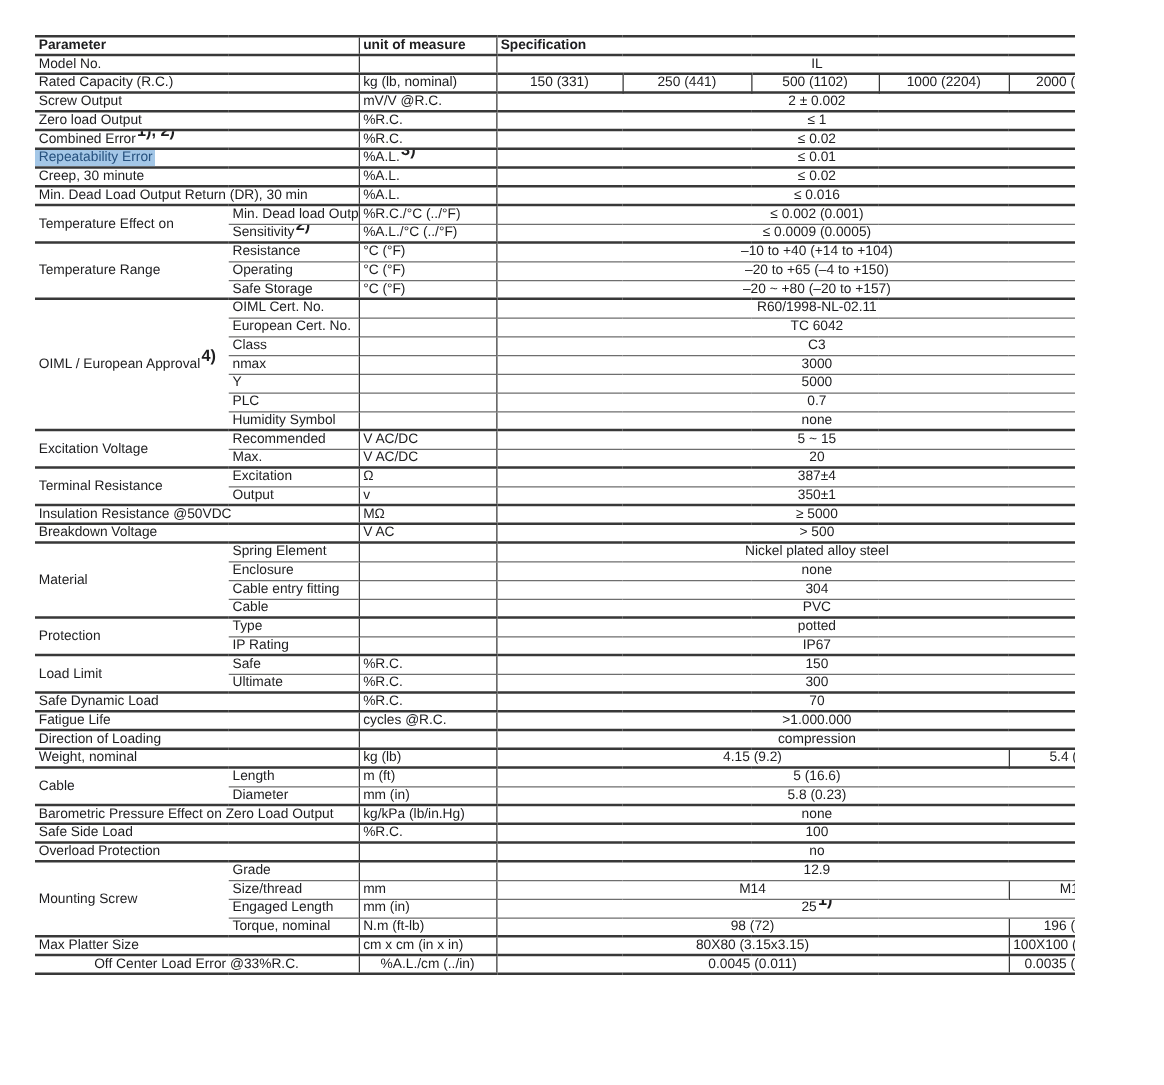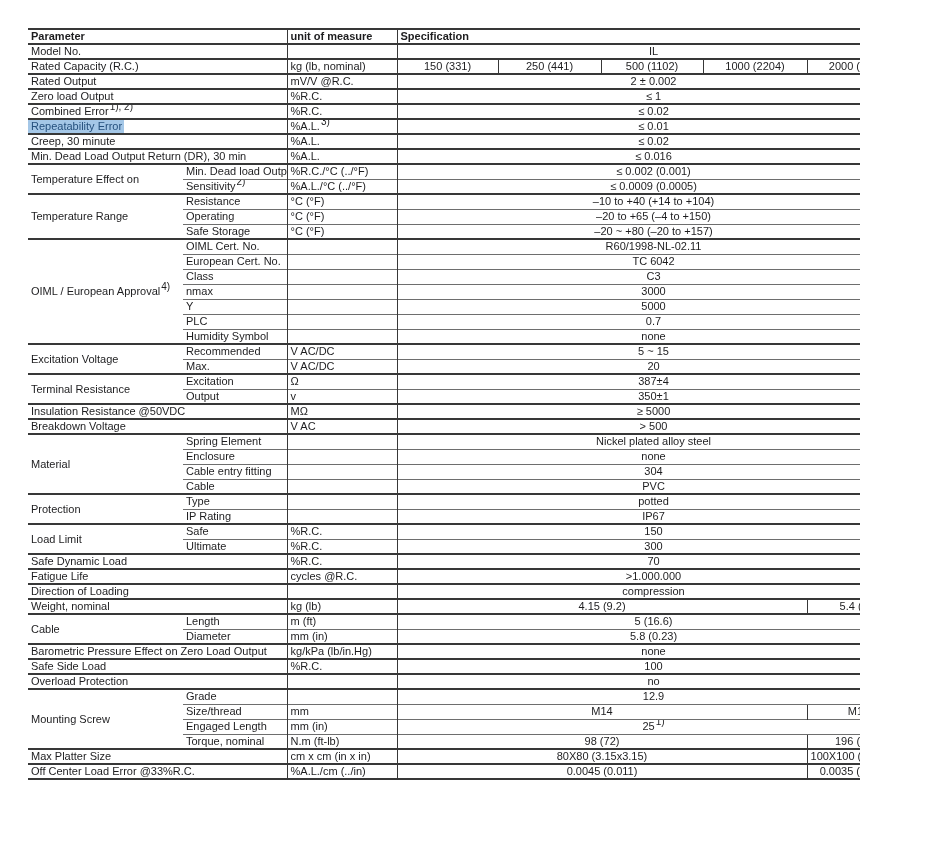--- a/index.html
+++ b/index.html
@@ -24,26 +24,26 @@
     font-weight:normal;text-align:left;vertical-align:middle;
   }
   thead th{
     font-weight:bold;
     border-top:2px solid var(--line-dark);
     border-bottom:2px solid var(--line-dark);
   }
   thead th.spec-head{text-align:left;}
   tbody td{border-top:1px solid var(--line-thin);}
   tbody tr.nb>td{border-top:2px solid var(--line-dark);}
-  tbody tr:last-child>td{border-bottom:2px solid var(--line-dark);}
+  tbody tr:last-child>td{border-bottom:2px solid var(--line-dark);text-align:center;}
   td.u, th.u{border-left:1px solid var(--line-dark);margin-left:38px;}
   td.v, th.v{border-left:1px solid var(--line-dark);text-align:center;}
   th:last-child, td:last-child{border-right:1px solid var(--line-dark);}
   td.g{vertical-align:middle;}
-  sup{font-size:10px;line-height:0;margin-left:1px;}
+  sup{font-size:13px;line-height:0;margin-left:1px;font-weight:bold;}
   .sel{
     background:var(--sel-bg);color:var(--sel-txt);
     padding:1px 2px 1px 3px;margin-left:-3px;
   }
 </style>
 </head>
 <body>
 
 <div class="sheet">
   <table class="spec">
@@ -73,21 +73,21 @@
         <tr class="nb">
           <td class="p" colspan="2">Rated Capacity (R.C.)</td>
           <td class="u">kg (lb, nominal)</td>
           <td class="v">150 (331)</td>
           <td class="v">250 (441)</td>
           <td class="v">500 (1102)</td>
           <td class="v">1000 (2204)</td>
           <td class="v">2000 (4408)</td>
         </tr>
         <tr class="nb">
-          <td class="p" colspan="2">Rated Output</td>
+          <td class="p" colspan="2">Screw Output</td>
           <td class="u">mV/V @R.C.</td>
           <td class="v" colspan="5">2 ± 0.002</td>
         </tr>
         <tr class="nb">
           <td class="p" colspan="2">Zero load Output</td>
           <td class="u">%R.C.</td>
           <td class="v" colspan="5">≤ 1</td>
         </tr>
         <tr class="nb">
           <td class="p" colspan="2">Combined Error<sup>1), 2)</sup></td>

